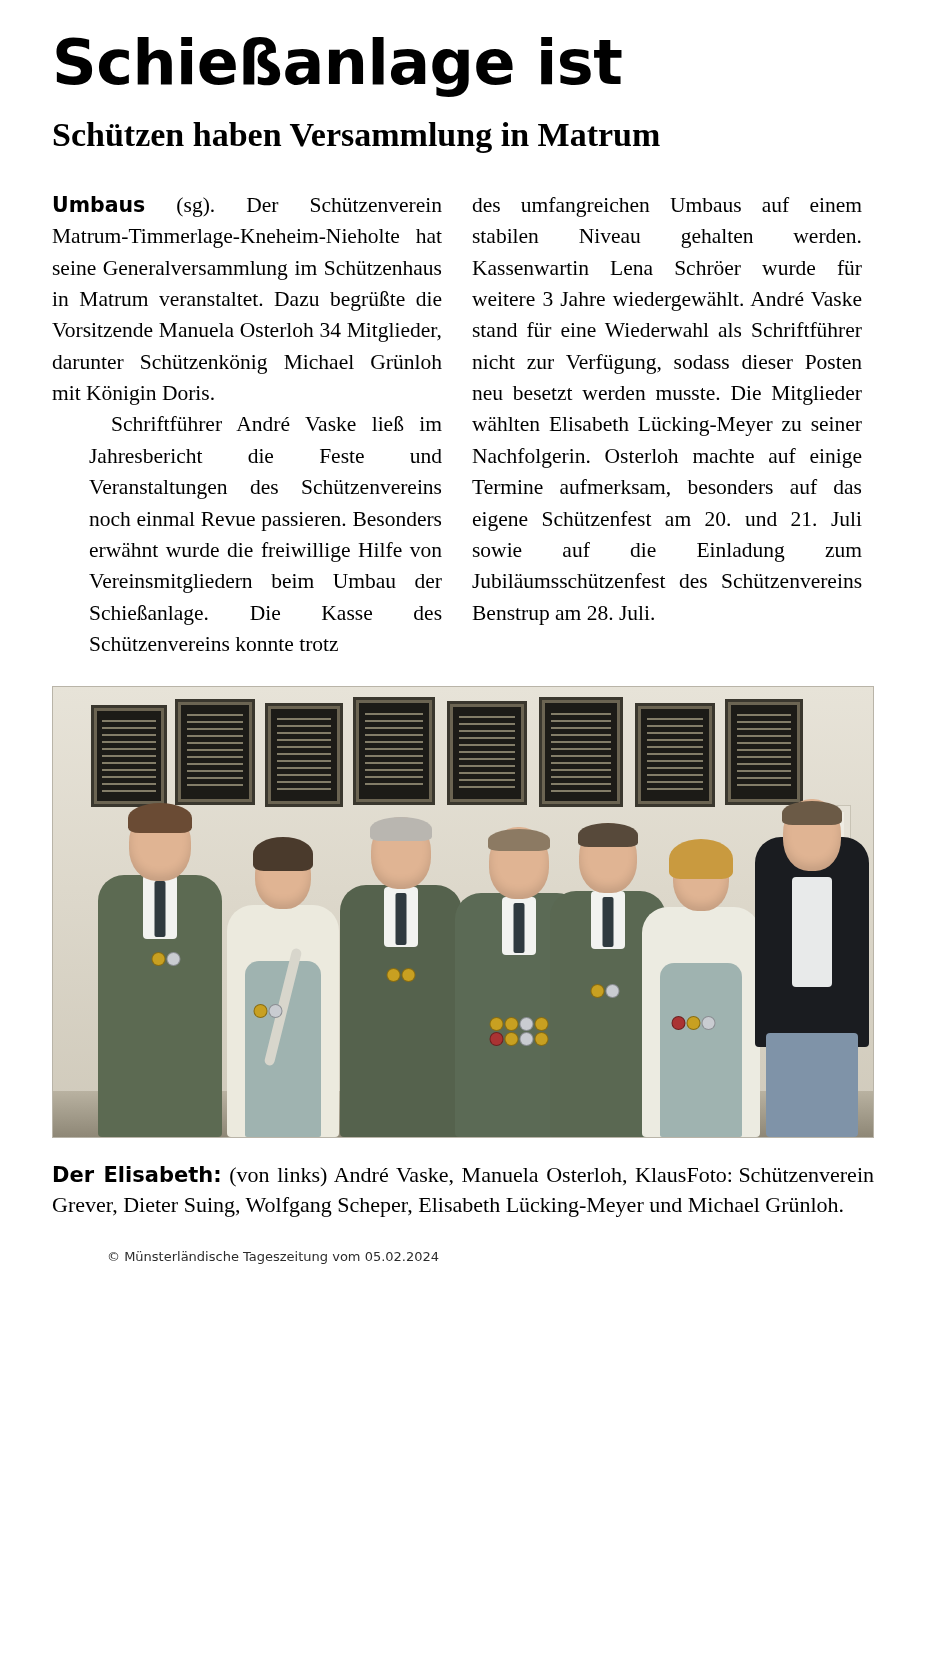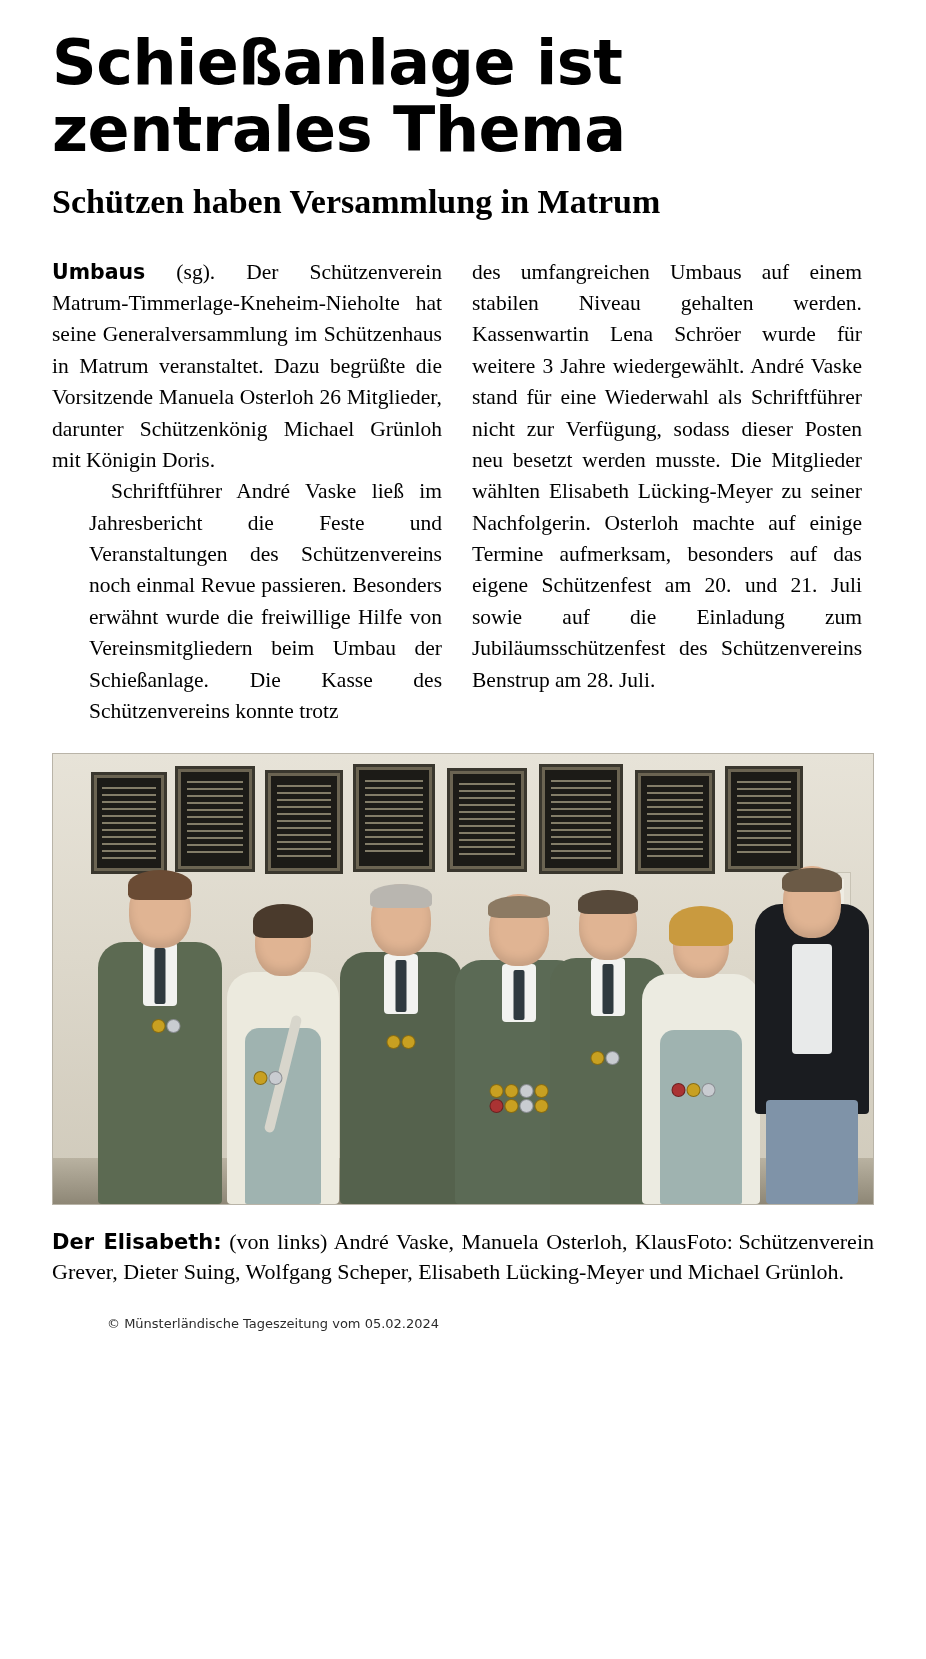--- a/index.html
+++ b/index.html
@@ -221,28 +221,27 @@
     padding-left: 55px;
   }
 </style>
 </head>
 <body>
 
 <div class="page">
 
   <h1 class="headline">
     <span>Schießanlage ist</span><br>
-    <span>zentrales Thema</span>
   </h1>
 
   <h2 class="subhead">Schützen haben Versammlung in Matrum</h2>
 
   <div class="columns">
     <div class="col">
-      <p><span class="lead">Umbaus</span> <span>(sg).</span><span> Der Schützenverein Matrum-Timmerlage-Kneheim-Nieholte hat seine Generalversammlung im Schützenhaus in Matrum veranstaltet. Dazu begrüßte die Vorsitzende Manuela Osterloh 26 Mitglieder, darunter Schützenkönig Michael Grünloh mit Königin Doris.</span></p>
+      <p><span class="lead">Umbaus</span> <span>(sg).</span><span> Der Schützenverein Matrum-Timmerlage-Kneheim-Nieholte hat seine Generalversammlung im Schützenhaus in Matrum veranstaltet. Dazu begrüßte die Vorsitzende Manuela Osterloh 34 Mitglieder, darunter Schützenkönig Michael Grünloh mit Königin Doris.</span></p>
       <p class="indent">Schriftführer André Vaske ließ im Jahresbericht die Feste und Veranstaltungen des Schützenvereins noch einmal Revue passieren. Besonders erwähnt wurde die freiwillige Hilfe von Vereinsmitgliedern beim Umbau der Schießanlage. Die Kasse des Schützenvereins konnte trotz</p>
     </div>
     <div class="col">
       <p>des umfangreichen Umbaus auf einem stabilen Niveau gehalten werden. Kassenwartin Lena Schröer wurde für weitere 3 Jahre wiedergewählt. André Vaske stand für eine Wiederwahl als Schriftführer nicht zur Verfügung, sodass dieser Posten neu besetzt werden musste. Die Mitglieder wählten Elisabeth Lücking-Meyer zu seiner Nachfolgerin. Osterloh machte auf einige Termine aufmerksam, besonders auf das eigene Schützenfest am 20. und 21. Juli sowie auf die Einladung zum Jubiläumsschützenfest des Schützenvereins Benstrup am 28. Juli.</p>
     </div>
   </div>
 
   <div class="photo-wrap">
     <div class="wall"></div>
 

